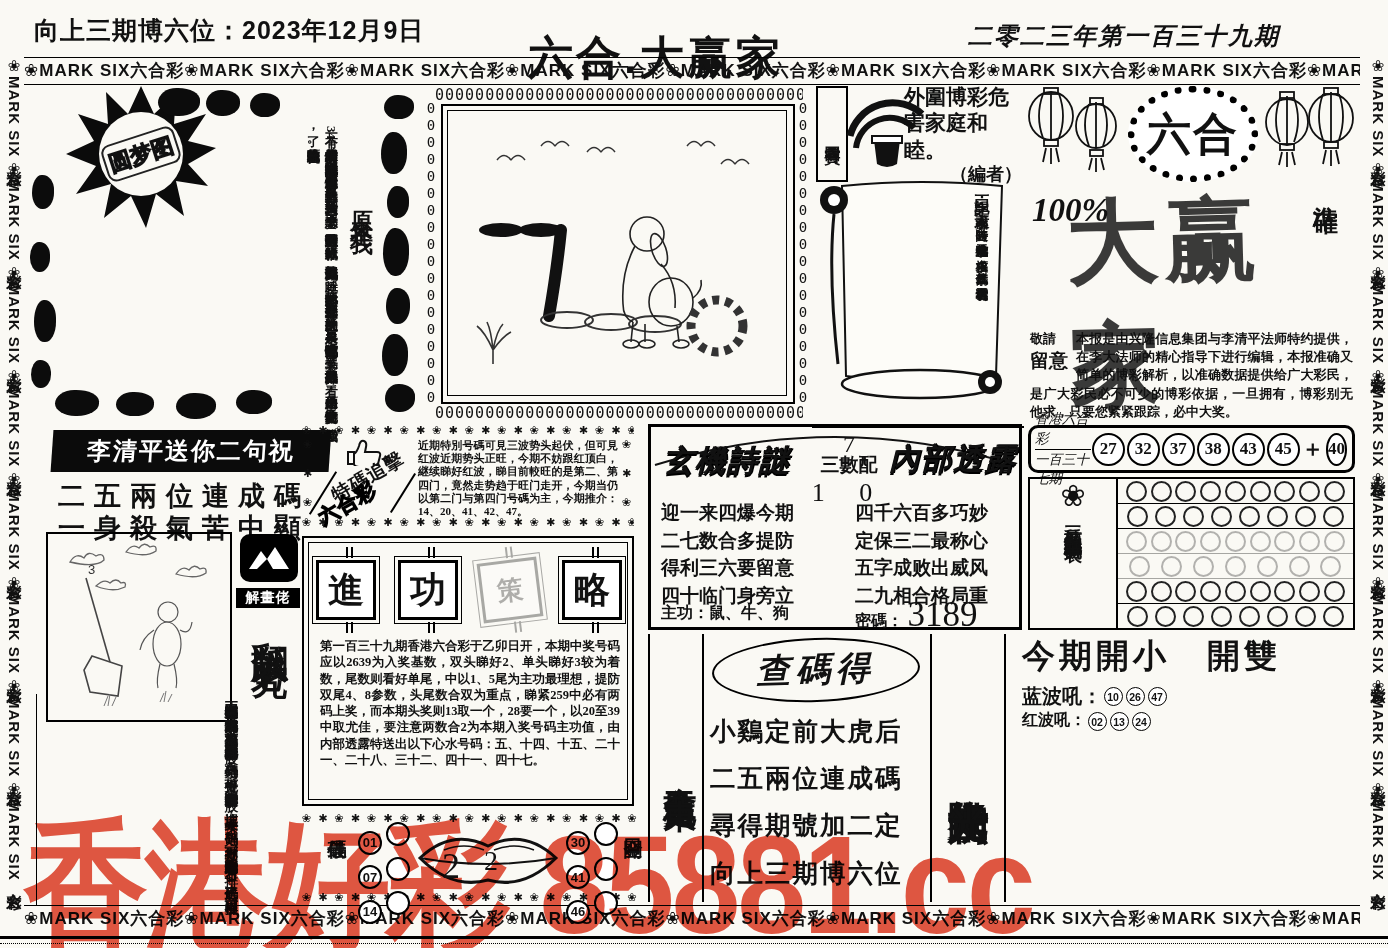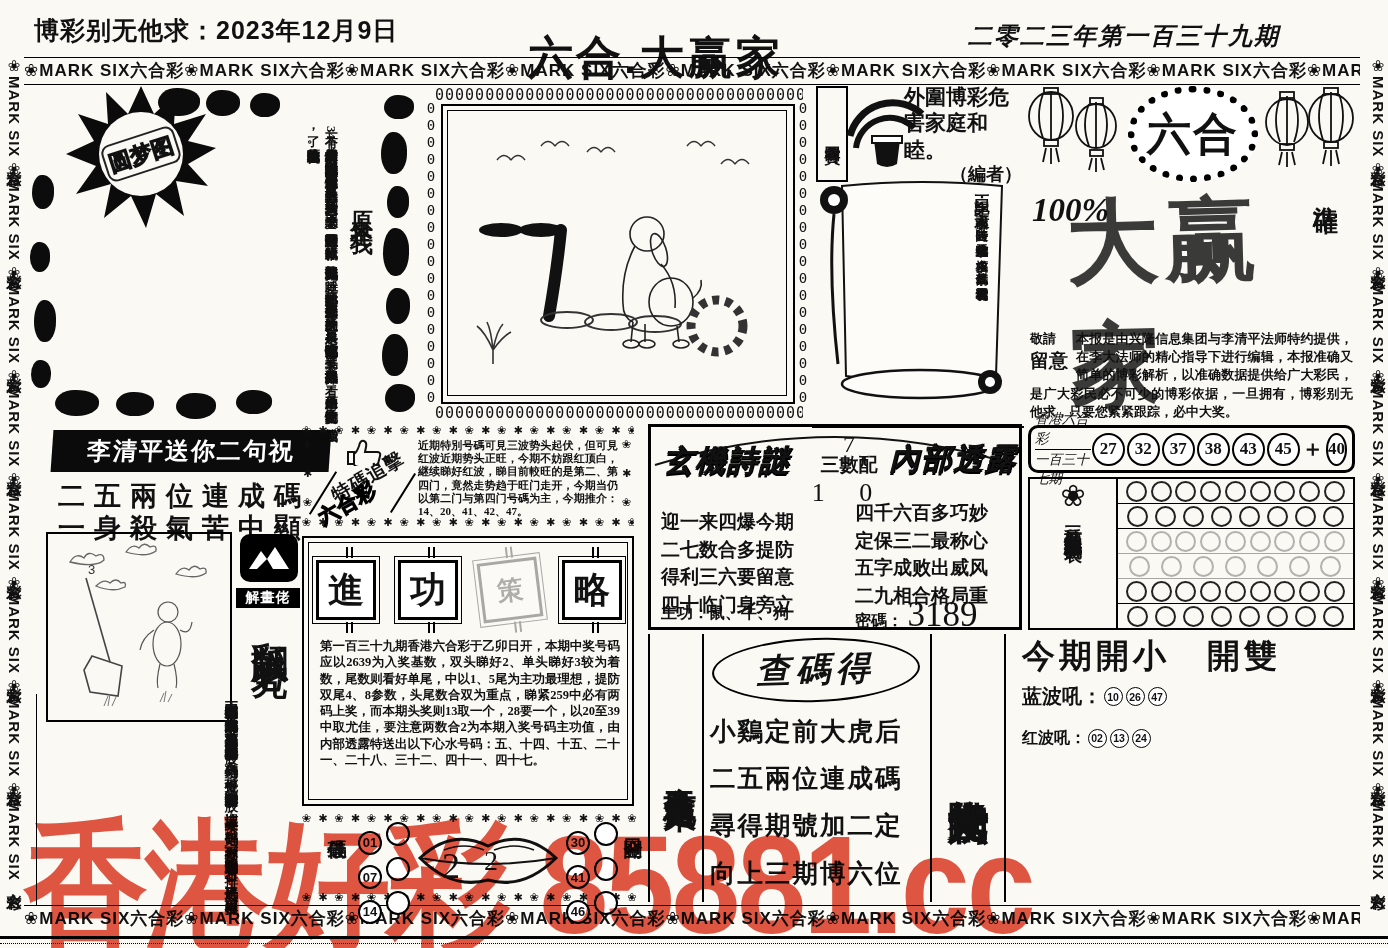--- a/index.html
+++ b/index.html
@@ -37,21 +37,21 @@
   .tile.seal{opacity:.32;font-family:"Liberation Serif",serif;transform:rotate(-7deg);font-size:26px;}
   .outline-txt{color:#fff;-webkit-text-stroke:1.3px #000;text-stroke:1.3px #000;}
   .overlay-red{z-index:60;font-weight:900;white-space:nowrap;letter-spacing:-3px;
                transform:scaleY(1.12);transform-origin:top left;mix-blend-mode:multiply;}
 </style>
 </head>
 <body>
 
 <div class="page">
 
-  <div class="abs hei bb" style="left:34px;top:14px;font-size:25px;letter-spacing:1px;">博彩别无他求：2023年12月9日</div>
+  <div class="abs hei bb" style="left:34px;top:14px;font-size:25px;letter-spacing:1px;">向上三期博六位：2023年12月9日</div>
   <div class="abs hei bb" style="left:528px;top:0px;font-size:45px;letter-spacing:3px;margin-top:28px;">六合.大赢家</div>
   <div class="abs song b" style="left:968px;top:20px;font-size:24px;letter-spacing:2px;font-style:italic;">二零二三年第一百三十九期</div>
 
   <div class="abs strip-h nowrap" style="left:24px;top:57px;width:1336px;height:26px;border-top:1.5px solid #000;border-bottom:1.5px solid #000;">❀MARK SIX六合彩❀MARK SIX六合彩❀MARK SIX六合彩❀MARK SIX六合彩❀MARK SIX六合彩❀MARK SIX六合彩❀MARK SIX六合彩❀MARK SIX六合彩❀MARK SIX六合彩❀MARK SIX六合彩❀MARK SIX六合彩</div>
   <div class="abs strip-h nowrap" style="left:24px;top:905px;width:1336px;height:26px;border-top:1.5px solid #000;">❀MARK SIX六合彩❀MARK SIX六合彩❀MARK SIX六合彩❀MARK SIX六合彩❀MARK SIX六合彩❀MARK SIX六合彩❀MARK SIX六合彩❀MARK SIX六合彩❀MARK SIX六合彩❀MARK SIX六合彩❀MARK SIX六合彩</div>
   <div class="abs strip-v v nowrap" style="left:0px;top:57px;width:23px;height:878px;">❀MARK SIX六合彩❀MARK SIX六合彩❀MARK SIX六合彩❀MARK SIX六合彩❀MARK SIX六合彩❀MARK SIX六合彩❀MARK SIX六合彩❀MARK SIX六合彩</div>
   <div class="abs strip-v v nowrap" style="left:1364px;top:57px;width:23px;height:878px;">❀MARK SIX六合彩❀MARK SIX六合彩❀MARK SIX六合彩❀MARK SIX六合彩❀MARK SIX六合彩❀MARK SIX六合彩❀MARK SIX六合彩❀MARK SIX六合彩</div>
   <div class="abs" style="left:0;top:936px;width:1388px;height:3px;background:#000;"></div>
   <div class="abs" style="left:0;top:943px;width:1388px;height:0;border-top:1.5px dotted #000;"></div>
 
@@ -374,21 +374,21 @@
     <svg class="abs" style="left:0;top:0;" width="368" height="40" viewBox="0 0 368 40">
       <path d="M4 38 Q184 -18 364 38" fill="none" stroke="#111" stroke-width="2"></path>
     </svg>
     <div class="abs song bb" style="left:12px;top:14px;font-size:30px;font-style:italic;letter-spacing:2px;text-shadow:1.5px 0 #000,0 1.5px #000;">玄機詩謎</div>
     <div class="abs song bb" style="left:238px;top:12px;font-size:30px;font-style:italic;letter-spacing:2px;text-shadow:1.5px 0 #000,0 1.5px #000;">內部透露</div>
     <div class="abs" style="left:158px;top:4px;width:80px;text-align:center;">
       <div class="song" style="font-size:24px;">7</div>
       <div class="bb" style="font-size:19px;margin-top:-6px;">三數配</div>
       <div class="song" style="font-size:26px;letter-spacing:14px;">1 0</div>
     </div>
-    <div class="abs song b" style="left:10px;top:81px;width:172px;font-size:19px;line-height:1.45;">
+    <div class="abs song b" style="left:10px;top:72px;width:172px;font-size:19px;line-height:1.45;">
       <div>迎一来四爆今期</div>
       <div>二七数合多提防</div>
       <div>得利三六要留意</div>
       <div>四十临门身旁立</div>
     </div>
     <div class="abs song b" style="left:204px;top:72px;width:168px;font-size:19px;line-height:1.45;">
       <div>四千六百多巧妙</div>
       <div>定保三二最称心</div>
       <div>五字成败出威风</div>
       <div>二九相合格局重</div>
@@ -416,21 +416,21 @@
   </div>
 
   <div class="abs v bb" style="left:934px;top:634px;width:70px;height:268px;font-size:41px;letter-spacing:0px;border-right:2px solid #000;text-align:center;line-height:70px;">初十降世六知光</div>
 
   <div class="panel" style="left:1008px;top:632px;width:350px;height:272px;padding-left:14px;box-sizing:border-box;">
     <div class="bb" style="font-size:33px;letter-spacing:4px;margin-top:2px;">今期開小　開雙</div>
     <div style="margin-top:4px;display:flex;align-items:center;">
       <span class="song bb" style="font-size:20px;">蓝波吼：</span>
       <span><span class="circle num-sm">10</span><span class="circle num-sm">26</span><span class="circle num-sm">47</span></span>
     </div>
-    <div style="margin-top:18px;display:flex;align-items:flex-start;">
+    <div style="margin-top:0;display:flex;align-items:flex-end;">
       <span class="song bb" style="font-size:16px;">红波吼：</span>
       <span><span class="circle num-sm">02</span><span class="circle num-sm">13</span><span class="circle num-sm">24</span></span>
     </div>
   </div>
 
   <div class="panel" style="left:302px;top:812px;width:338px;height:91px;">
     <div class="fstrip" style="left:0;top:0;width:338px;">❀ ✱ ❀ ✱ ❀ ✱ ❀ ✱ ❀ ✱ ❀ ✱ ❀ ✱ ❀ ✱ ❀ ✱ ❀ ✱ ❀ ✱ ❀ ✱ ❀ ✱ ❀ ✱ ❀ ✱ ❀ ✱ ❀ ✱ </div>
     <div class="fstrip" style="left:0;top:79px;width:338px;">❀ ✱ ❀ ✱ ❀ ✱ ❀ ✱ ❀ ✱ ❀ ✱ ❀ ✱ ❀ ✱ ❀ ✱ ❀ ✱ ❀ ✱ ❀ ✱ ❀ ✱ ❀ ✱ ❀ ✱ ❀ ✱ ❀ ✱ </div>
     <div class="abs v bb" style="left:22px;top:13px;height:66px;font-size:19px;">最佳碼</div>
     <div class="abs" style="left:54px;top:9px;">

